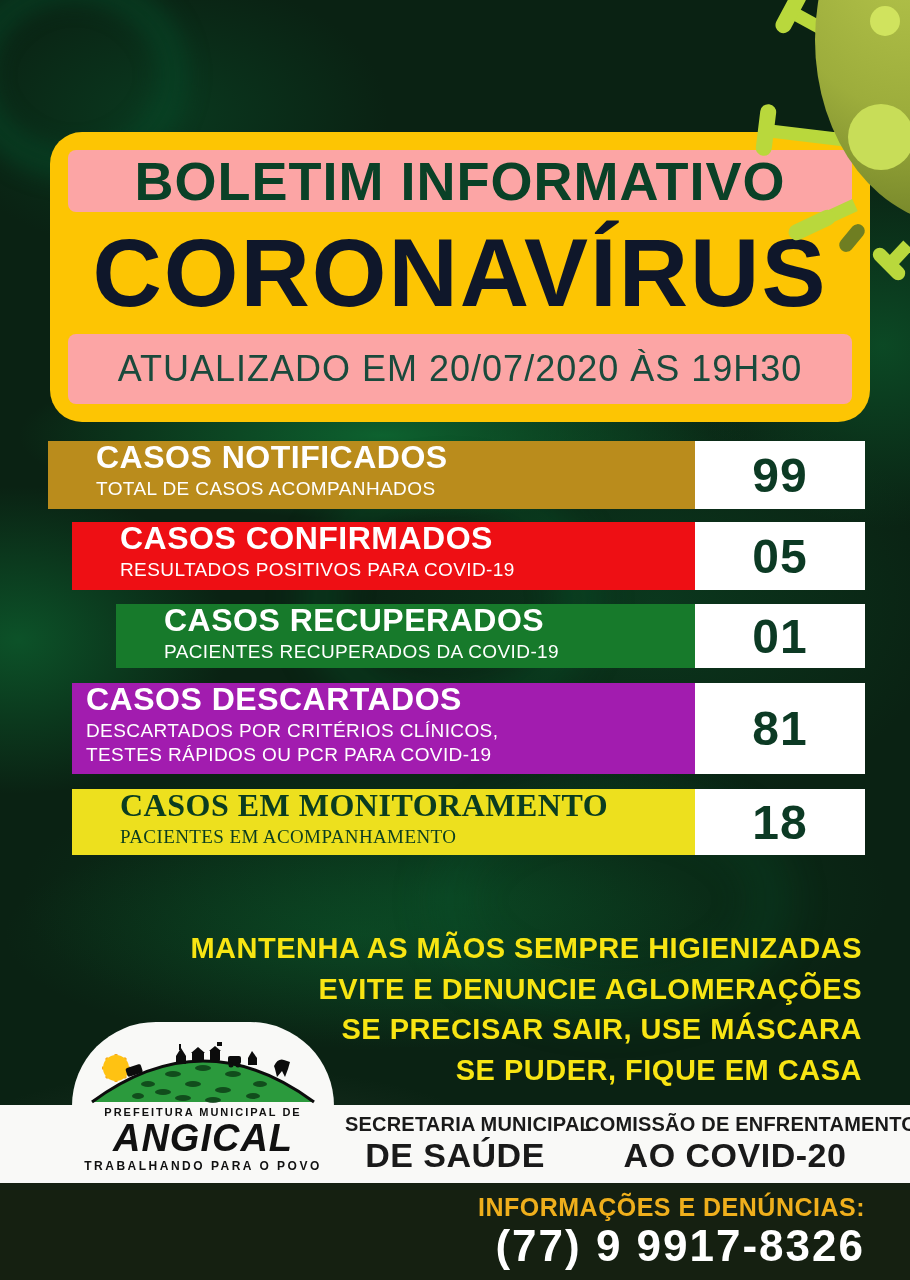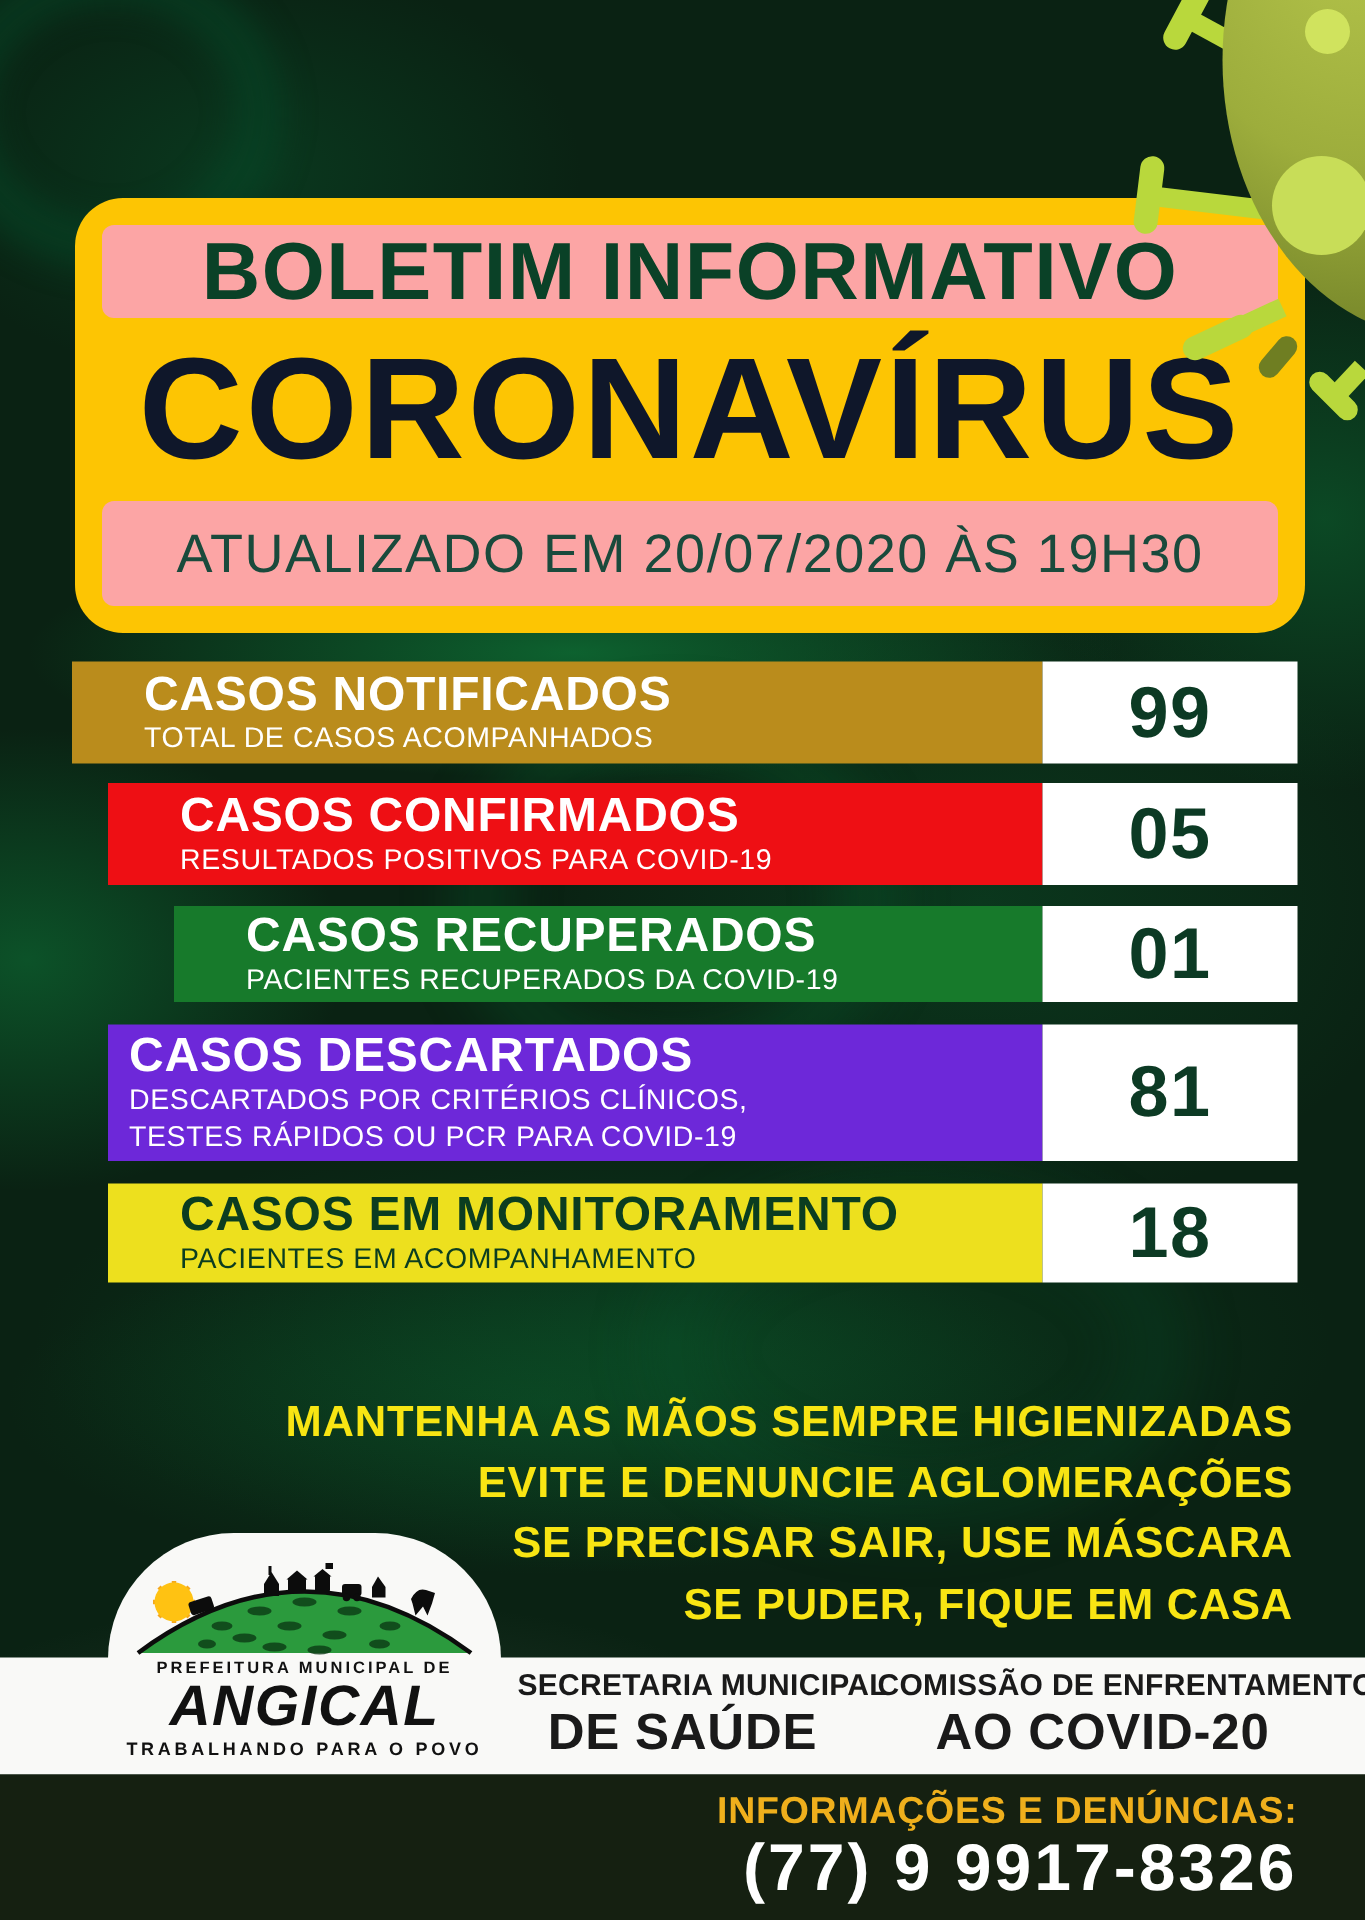--- a/index.html
+++ b/index.html
@@ -41,21 +41,21 @@
   .title-virus{ font-size:96px; font-weight:800; letter-spacing:2px; color:#0f172a; white-space:nowrap; }
   .title-updated{ font-size:36px; font-weight:400; letter-spacing:1px; color:#1a4a3c; white-space:nowrap; }
 
   
   .virus-svg{ position:absolute; right:0; top:0; z-index:5; }
 
   
   .stat-row{ position:absolute; left:0; width:910px; z-index:3; }
   .stat-bar{
     position:absolute; top:0; bottom:0; right:215px;
-    display:flex; flex-direction:column; justify-content:center;
+    display:flex; flex-direction:column; justify-content:flex-start;
     padding-left:48px; color:#fff;
   }
   .stat-label{ font-size:32px; font-weight:800; letter-spacing:.5px; line-height:1.05; white-space:nowrap; }
   .stat-desc{ font-size:19px; font-weight:400; letter-spacing:.4px; line-height:1.15; margin-top:3px; white-space:nowrap; }
   .stat-desc:empty{ display:none; }
   .stat-value{
     position:absolute; top:0; bottom:0; left:695px; width:170px;
     background:#ffffff; display:flex; align-items:center; justify-content:center;
     font-size:48px; font-weight:800; color:#0c3a24; letter-spacing:1px;
   }
@@ -168,29 +168,29 @@
 </div>
 <div class="stat-row" style="top: 604px; height: 64px;">
   <div class="stat-bar" style="left: 116px; background: rgb(23, 122, 43); color: rgb(255, 255, 255);">
     <div class="stat-label">CASOS RECUPERADOS</div>
     <div class="stat-desc">PACIENTES RECUPERADOS DA COVID-19</div>
 
   </div>
   <div class="stat-value">01</div>
 </div>
 <div class="stat-row" style="top: 683px; height: 91px;">
-  <div class="stat-bar" style="left: 72px; background: #6d28d9; color: rgb(255, 255, 255); padding-left: 14px;">
+  <div class="stat-bar" style="left: 72px; background: #a21caf; color: rgb(255, 255, 255); padding-left: 14px;">
     <div class="stat-label">CASOS DESCARTADOS</div>
     <div class="stat-desc">DESCARTADOS POR CRITÉRIOS CLÍNICOS,</div>
     <div class="stat-desc">TESTES RÁPIDOS OU PCR PARA COVID-19</div>
   </div>
   <div class="stat-value">81</div>
 </div>
 <div class="stat-row" style="top: 789px; height: 66px;">
-  <div class="stat-bar" style="left: 72px; background: rgb(237, 224, 30); color: rgb(11, 61, 32);">
+  <div class="stat-bar" style="left: 72px; background: rgb(237, 224, 30); color: rgb(11, 61, 32); font-family: Liberation Serif, serif;">
     <div class="stat-label">CASOS EM MONITORAMENTO</div>
     <div class="stat-desc">PACIENTES EM ACOMPANHAMENTO</div>
 
   </div>
   <div class="stat-value">18</div>
 </div>
 
 <div class="advisories">
   <div>MANTENHA AS MÃOS SEMPRE HIGIENIZADAS</div>
   <div>EVITE E DENUNCIE AGLOMERAÇÕES</div>

